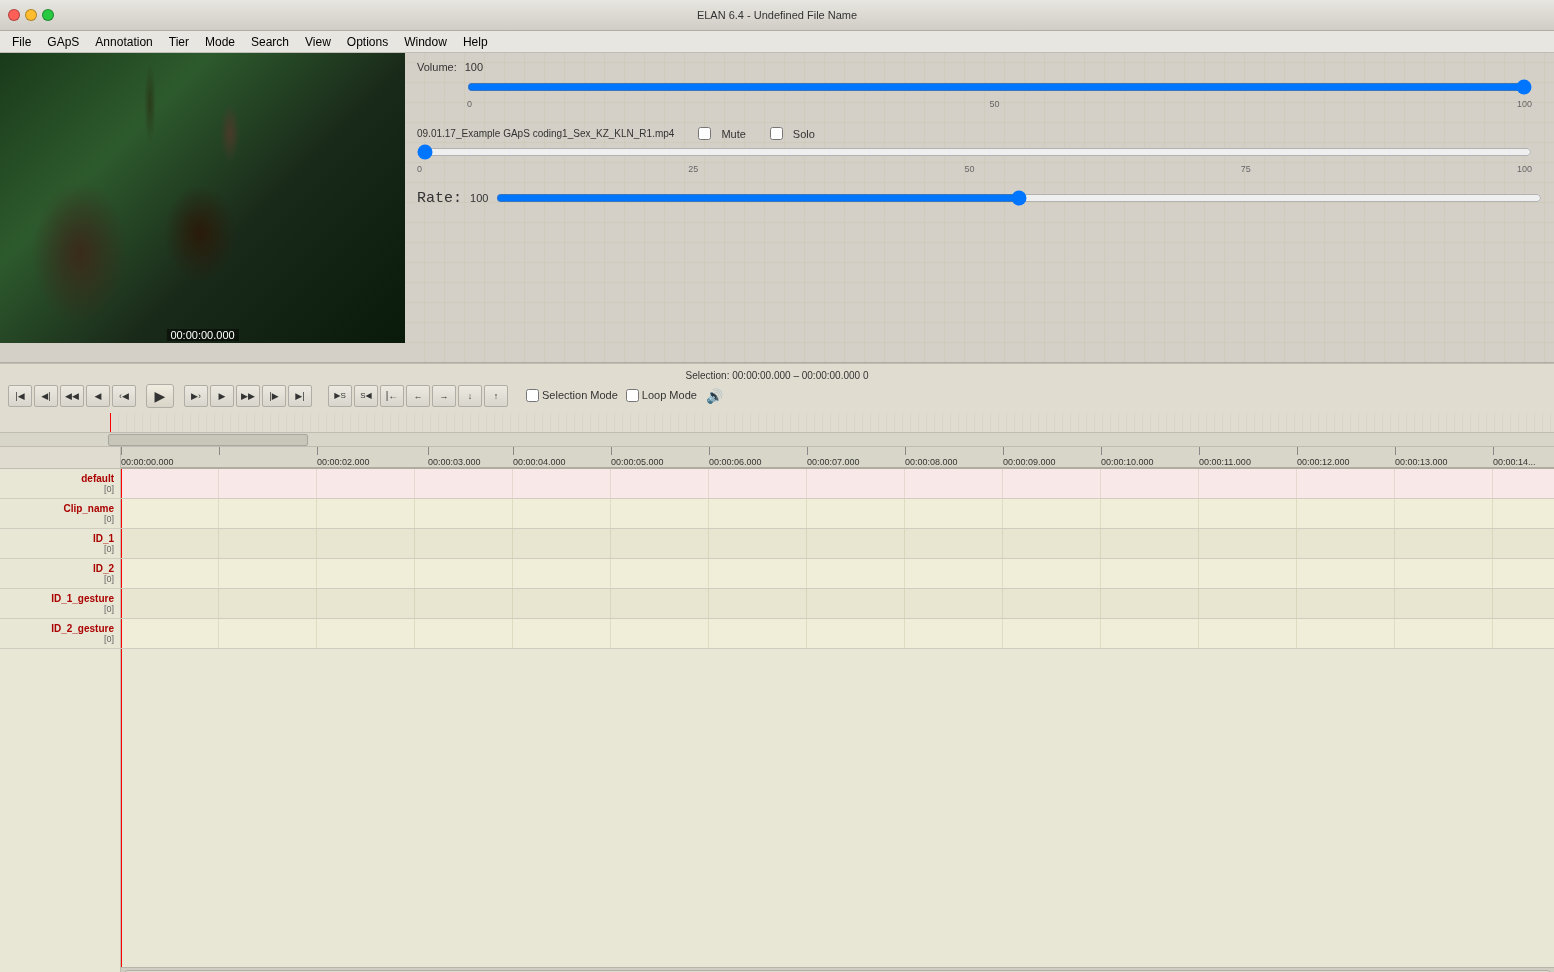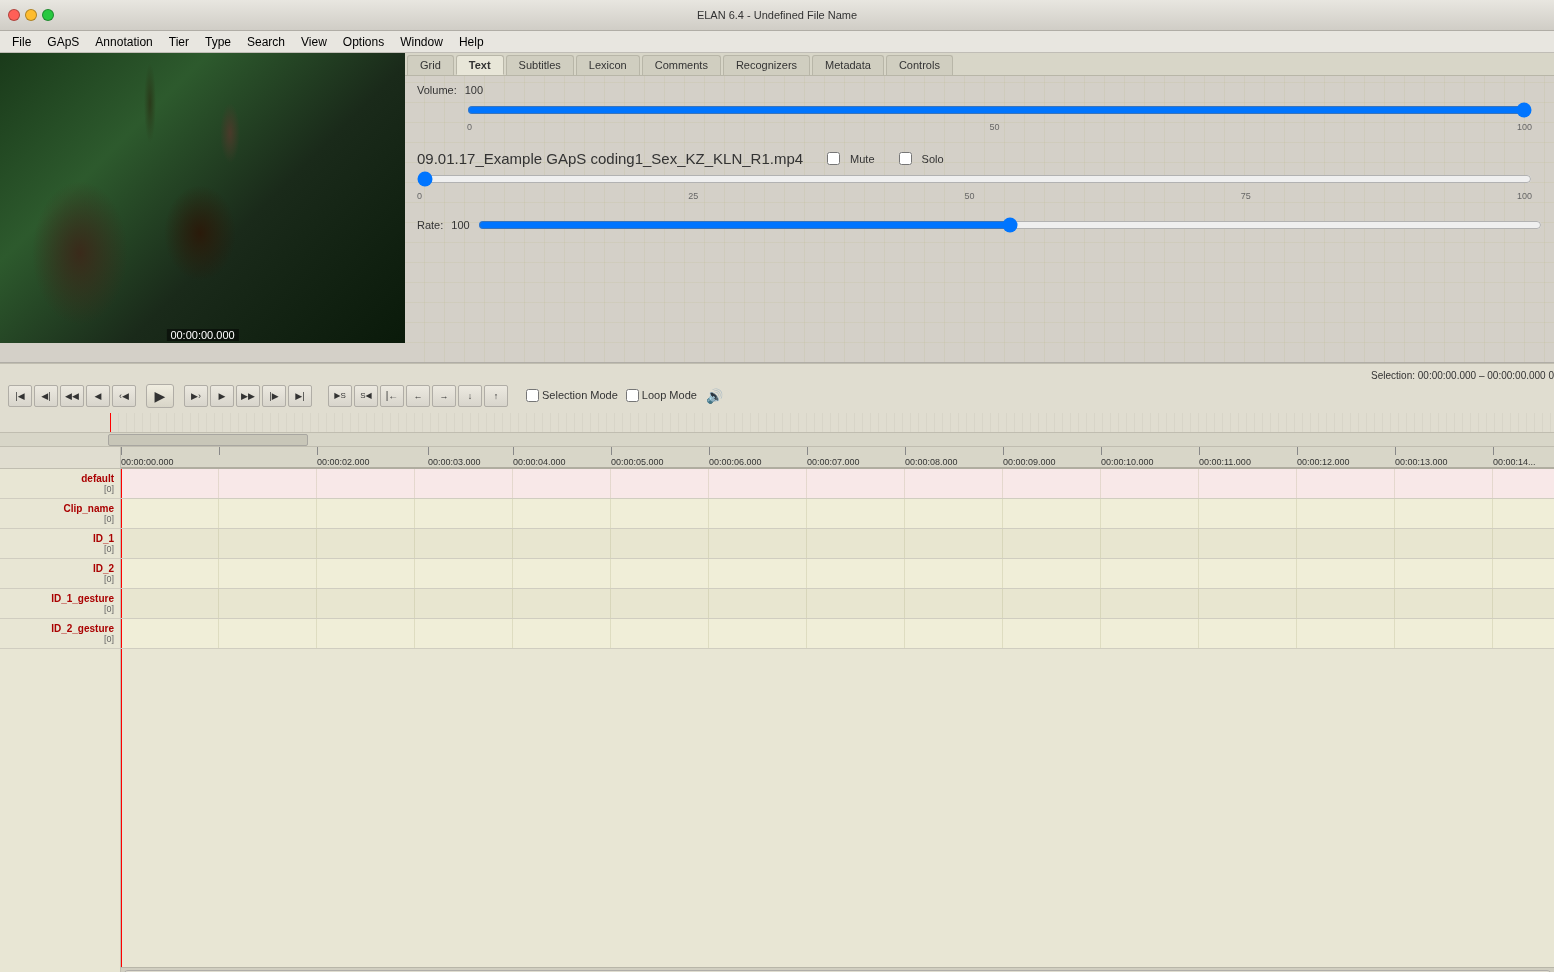--- a/index.html
+++ b/index.html
@@ -162,40 +162,40 @@
     .vol-label { font-size: 11px; color: #333; margin-right: 8px; }
     .vol-value { font-size: 11px; color: #333; margin-right: 8px; }
 
     .media-file-row {
       display: flex;
       align-items: center;
       margin-bottom: 4px;
       gap: 12px;
     }
     .media-filename {
-      font-size: 15px;
+      font-size: 10px;
       color: #333;
       font-weight: 500;
     }
     .checkbox-label {
       display: flex;
       align-items: center;
       gap: 10px;
       font-size: 11px;
       color: #333;
       padding-left: 12px;
     }
     .checkbox-input { cursor: pointer; }
 
     .rate-row {
       display: flex;
       align-items: center;
       margin-top: 4px;
     }
-    .rate-label { font-size: 11px; color: #333; margin-right: 8px; }
+    .rate-label { font-size: 15px; color: #333; margin-right: 8px; font-family: Liberation Mono, monospace; }
     .rate-value { font-size: 11px; color: #333; margin-right: 8px; }
     .rate-slider-container {
       position: relative;
       flex: 1;
       height: 20px;
       display: flex;
       align-items: center;
     }
 
     
@@ -204,21 +204,21 @@
       background: #e0ddd0;
       border-top: 1px solid #c0bdb0;
       display: flex;
       flex-direction: column;
       justify-content: center;
     }
 
     .selection-info {
       font-size: 10px;
       color: #333;
-      text-align: right;
+      text-align: center;
       margin-bottom: 3px;
     }
 
     .transport-buttons {
       display: flex;
       align-items: center;
       padding: 0 8px;
       gap: 2px;
     }
 
@@ -470,51 +470,41 @@
     <div class="tb-btn tb-max"></div>
   </div>
   <div class="titlebar-title">ELAN 6.4 - Undefined File Name</div>
 </div>
 
 <div class="menubar">
 <div class="menu-item">File</div>
     <div class="menu-item">GApS</div>
     <div class="menu-item">Annotation</div>
     <div class="menu-item">Tier</div>
-    <div class="menu-item">Type</div>
+    <div class="menu-item">Mode</div>
     <div class="menu-item">Search</div>
     <div class="menu-item">View</div>
     <div class="menu-item">Options</div>
     <div class="menu-item">Window</div>
     <div class="menu-item">Help</div>
   </div>
 
 <div class="main-container">
 
   <div class="top-area">
 
     <div class="video-panel">
       <div class="video-placeholder">
         <div class="video-overlay"></div>
       </div>
       <div class="video-timestamp">00:00:00.000</div>
     </div>
 
     <div style="flex:1; display:flex; flex-direction:column;">
 
-      <div class="tab-bar">
-        <div class="tab">Grid</div>
-        <div class="tab active">Text</div>
-        <div class="tab">Subtitles</div>
-        <div class="tab">Lexicon</div>
-        <div class="tab">Comments</div>
-        <div class="tab">Recognizers</div>
-        <div class="tab">Metadata</div>
-        <div class="tab">Controls</div>
-      </div>
 
       <div class="controls-content">
 
         <div class="volume-row">
           <span class="vol-label">Volume:</span>
           <span class="vol-value">100</span>
         </div>
 
         <div style="position:relative; margin-bottom: 18px; margin-left: 50px; margin-right: 10px;">
           <input type="range" min="0" max="100" value="100" style="width: 100%; cursor: pointer;">

